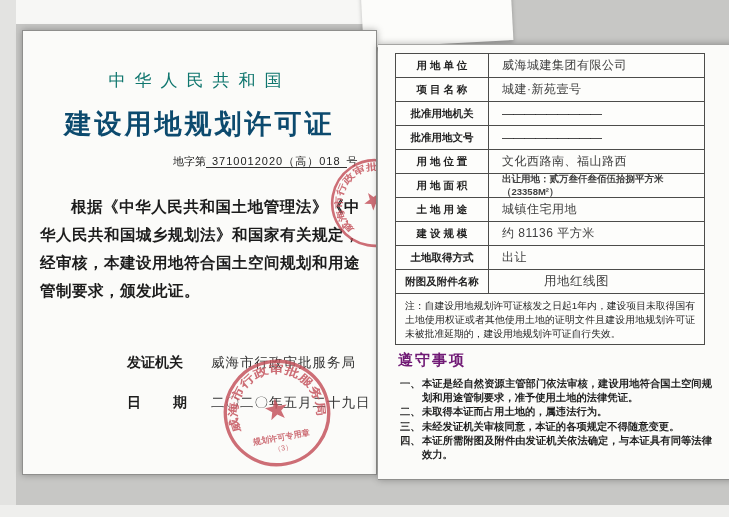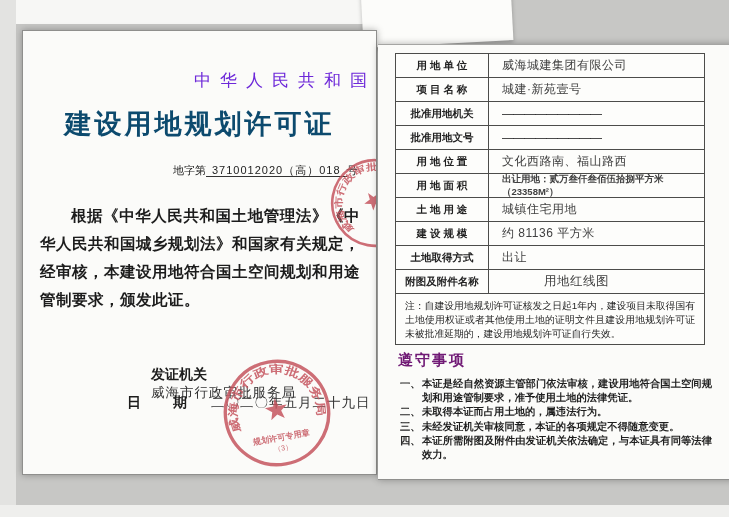--- a/index.html
+++ b/index.html
@@ -7,31 +7,31 @@
   .stage{position:relative;width:729px;height:517px;background:#c7c7c5;overflow:hidden;}
   .top-strip{position:absolute;left:0;top:0;width:374px;height:24px;background:#f7f7f5;}
   .bottom-strip{position:absolute;left:0;top:505px;width:729px;height:12px;background:#efefed;}
   .left-strip{position:absolute;left:0;top:0;width:16px;height:517px;background:#e3e3e1;}
   .tab{position:absolute;left:362px;top:-14px;width:150px;height:58px;background:#fcfcfa;
        transform:rotate(-3deg);box-shadow:0 2px 4px rgba(0,0,0,.25);}
   .page{position:absolute;background:#fbfbf9;box-shadow:0 0 7px rgba(0,0,0,.3);}
   .page-left{left:22px;top:30px;width:353px;height:443px;border:1px solid #8f8f8d;overflow:hidden;}
   .page-right{left:378px;top:44px;width:359px;height:434px;border-top:1px solid #a5a5a3;border-bottom:1px solid #8f8f8d;}
   
-  .country{margin-top:38px;text-align:right;font-family:"Liberation Serif","DejaVu Serif",serif;
-           font-size:17px;letter-spacing:9px;color:#6d28d9;}
+  .country{margin-top:38px;text-align:center;font-family:"Liberation Serif","DejaVu Serif",serif;
+           font-size:17px;letter-spacing:9px;color:#0f766e;}
   .cert-title{margin-top:14px;text-align:center;font-size:27px;font-weight:bold;letter-spacing:3px;color:#0c4a6e;}
-  .serial{margin-top:21px;margin-left:150px;font-size:11px;color:#222;}
+  .serial{margin-top:12px;margin-left:150px;font-size:11px;color:#222;}
   .serial .num{border-bottom:1px solid #333;padding:0 6px;letter-spacing:1px;}
   .body-text{margin:24px 16px 0 17px;font-size:15.5px;font-weight:bold;line-height:28px;
              color:#1c1c1c;text-indent:2em;text-align:justify;letter-spacing:.5px;}
   .field-row{position:absolute;left:104px;display:flex;align-items:baseline;}
   .field-row .flabel{font-weight:bold;font-size:14px;color:#1c1c1c;width:60px;display:flex;justify-content:space-between;}
   .field-row .fvalue{margin-left:24px;font-family:"Liberation Serif","DejaVu Serif",serif;font-size:13.5px;color:#333;letter-spacing:1px;}
-  .row-issuer{top:335px;flex-direction:column;}
+  .row-issuer{top:323px;}
   .row-date{top:363px;}
   .seal{position:absolute;opacity:.82;pointer-events:none;}
   .seal-main{left:196px;top:324px;width:116px;height:116px;transform:rotate(-10deg);}
   .seal-edge{left:304px;top:124px;width:96px;height:96px;transform:rotate(-35deg);}
   
   .permit-table{position:absolute;left:17px;top:8px;width:308px;border:1px solid #4c4c4a;background:#fdfdfb;}
   .trow{display:flex;height:23px;border-bottom:1px solid #4c4c4a;}
   .tlabel{width:92px;border-right:1px solid #4c4c4a;display:flex;align-items:center;justify-content:center;
           font-size:10.5px;font-weight:bold;color:#222;white-space:nowrap;}
   .tvalue{flex:1;display:flex;align-items:center;padding-left:13px;font-size:12px;color:#404040;letter-spacing:.5px;}

